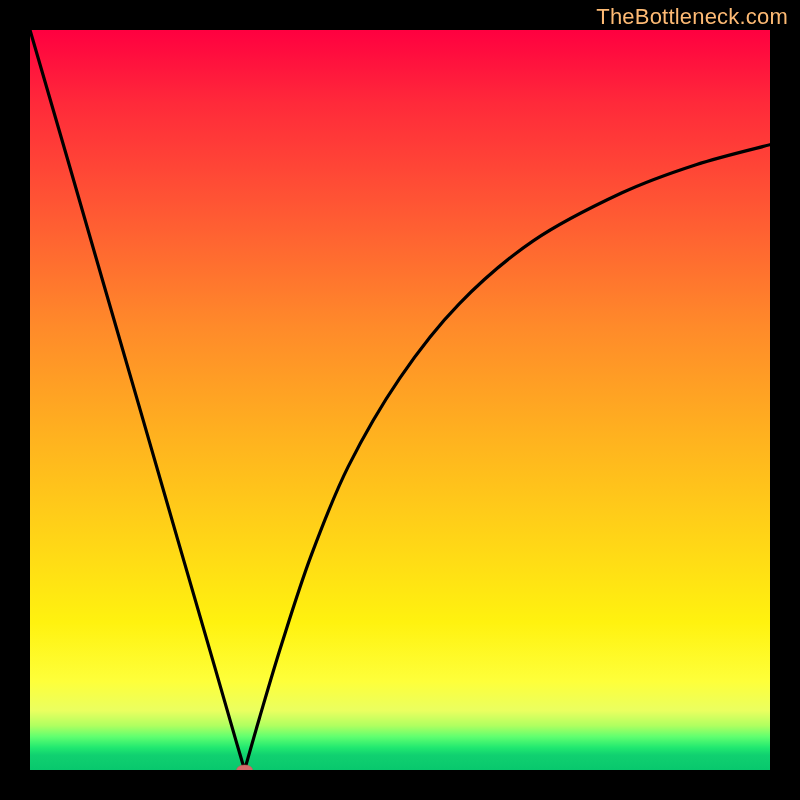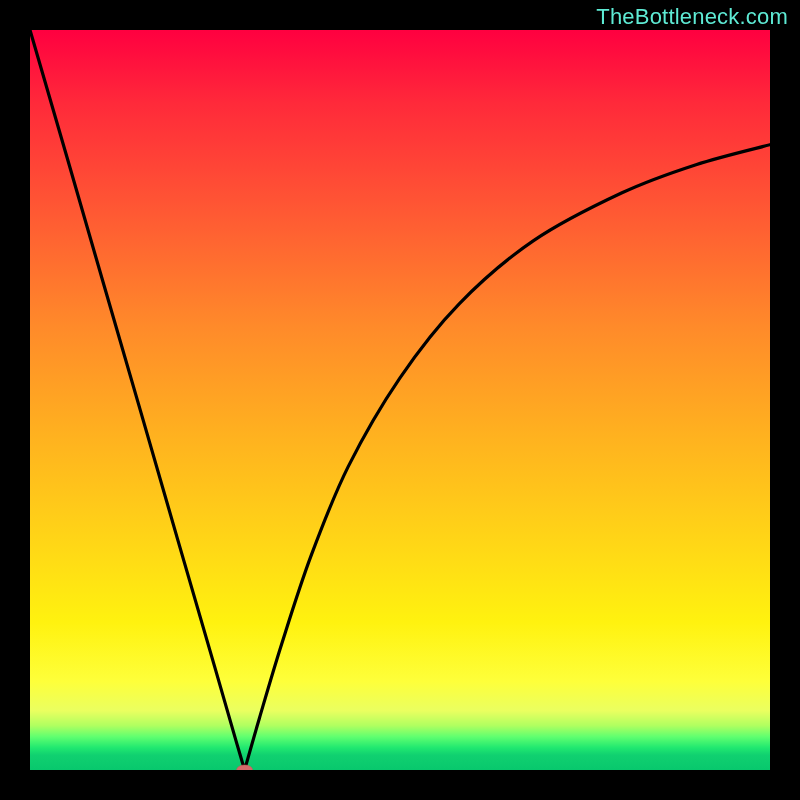--- a/index.html
+++ b/index.html
@@ -14,21 +14,21 @@
   .frame {
     position: relative;
     width: 800px;
     height: 800px;
     background: #000;
   }
   .watermark {
     position: absolute;
     top: 4px;
     right: 12px;
-    color: #5eead4;
+    color: #fdba74;
     font-size: 22px;
     font-weight: 500;
     letter-spacing: 0.2px;
     z-index: 10;
   }
   .plot-area {
     position: absolute;
     left: 30px;
     top: 30px;
     width: 740px;

